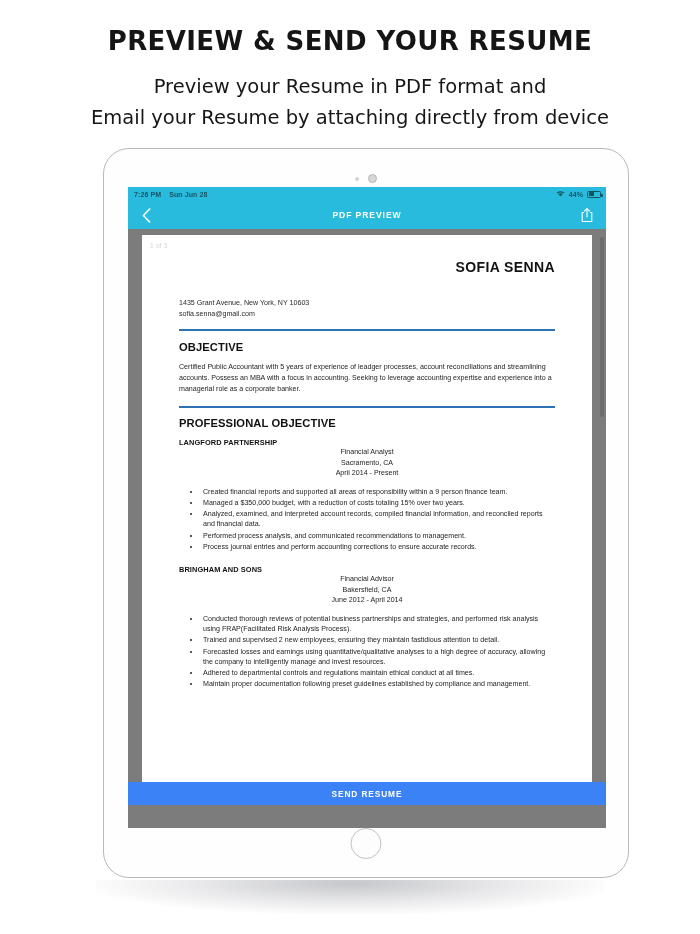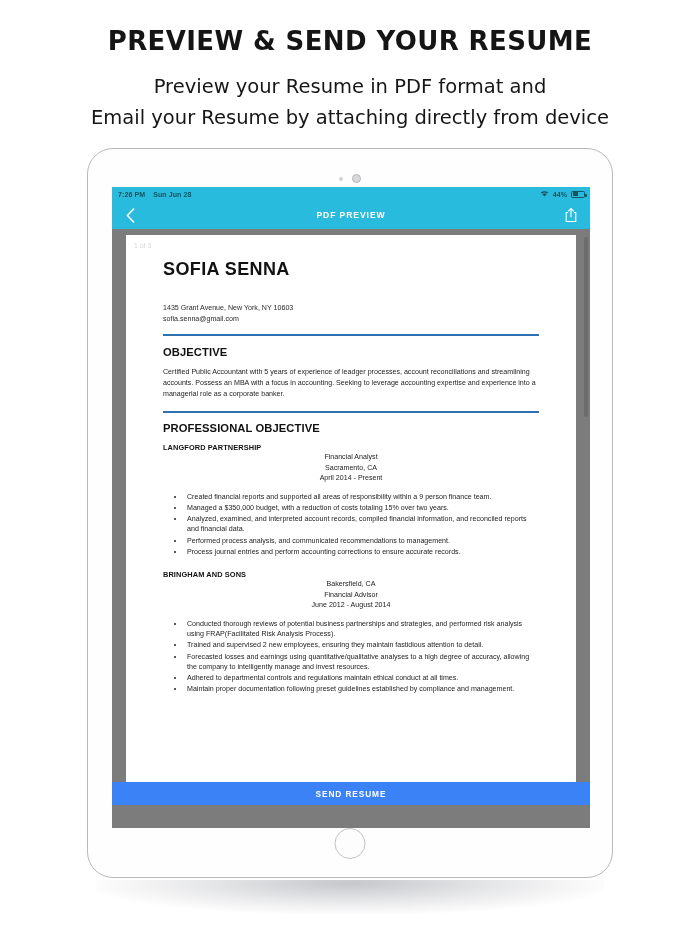--- a/index.html
+++ b/index.html
@@ -42,21 +42,21 @@
     font-weight: 400;
     color: #161616;
     line-height: 31px;
     white-space: nowrap;
   }
   .promo-sub.first { margin-top: 11px; }
 
   
   .tablet {
     position: absolute;
-    left: 87px;
+    left: 103px;
     top: 148px;
     width: 526px;
     height: 730px;
     background: #fefefe;
     border: 1.3px solid #b9b9bd;
     border-radius: 26px;
   }
 
   .tablet-sensor {
     position: absolute;
@@ -207,22 +207,22 @@
     position: absolute;
     right: 0; top: 0;
     width: 4px;
     height: 180px;
     background: #6c6c6c;
     border-radius: 2px;
   }
 
   
   .resume-name {
-    text-align: left;
-    font-size: 18px;
+    text-align: right;
+    font-size: 14px;
     font-weight: bold;
     letter-spacing: 0.4px;
     color: #121212;
     margin-top: 16px;
   }
   .resume-contact {
     text-align: left;
     font-size: 7.1px;
     color: #2a2a2a;
     line-height: 11.2px;
@@ -398,23 +398,23 @@
               <li>Created financial reports and supported all areas of responsibility within a 9 person finance team.</li>
               <li>Managed a $350,000 budget, with a reduction of costs totaling 15% over two years.</li>
               <li>Analyzed, examined, and interpreted account records, compiled financial information, and reconciled reports and financial data.</li>
               <li>Performed process analysis, and communicated recommendations to management.</li>
               <li>Process journal entries and perform accounting corrections to ensure accurate records.</li>
             </ul>
           </div>
 
           <div class="job" style="margin-top:13px;">
             <div class="job-company">BRINGHAM AND SONS</div>
+            <div class="job-line">Financial Advisor</div>
             <div class="job-line">Bakersfield, CA</div>
-            <div class="job-line">Financial Advisor</div>
-            <div class="job-line">June 2012 - August 2014</div>
+            <div class="job-line">June 2012 - April 2014</div>
             <ul class="job-bullets">
               <li>Conducted thorough reviews of potential business partnerships and strategies, and performed risk analysis using FRAP(Facilitated Risk Analysis Process).</li>
               <li>Trained and supervised 2 new employees, ensuring they maintain fastidious attention to detail.</li>
               <li>Forecasted losses and earnings using quantitative/qualitative analyses to a high degree of accuracy, allowing the company to intelligently manage and invest resources.</li>
               <li>Adhered to departmental controls and regulations maintain ethical conduct at all times.</li>
               <li>Maintain proper documentation following preset guidelines established by compliance and management.</li>
             </ul>
           </div>
 
         </div>

